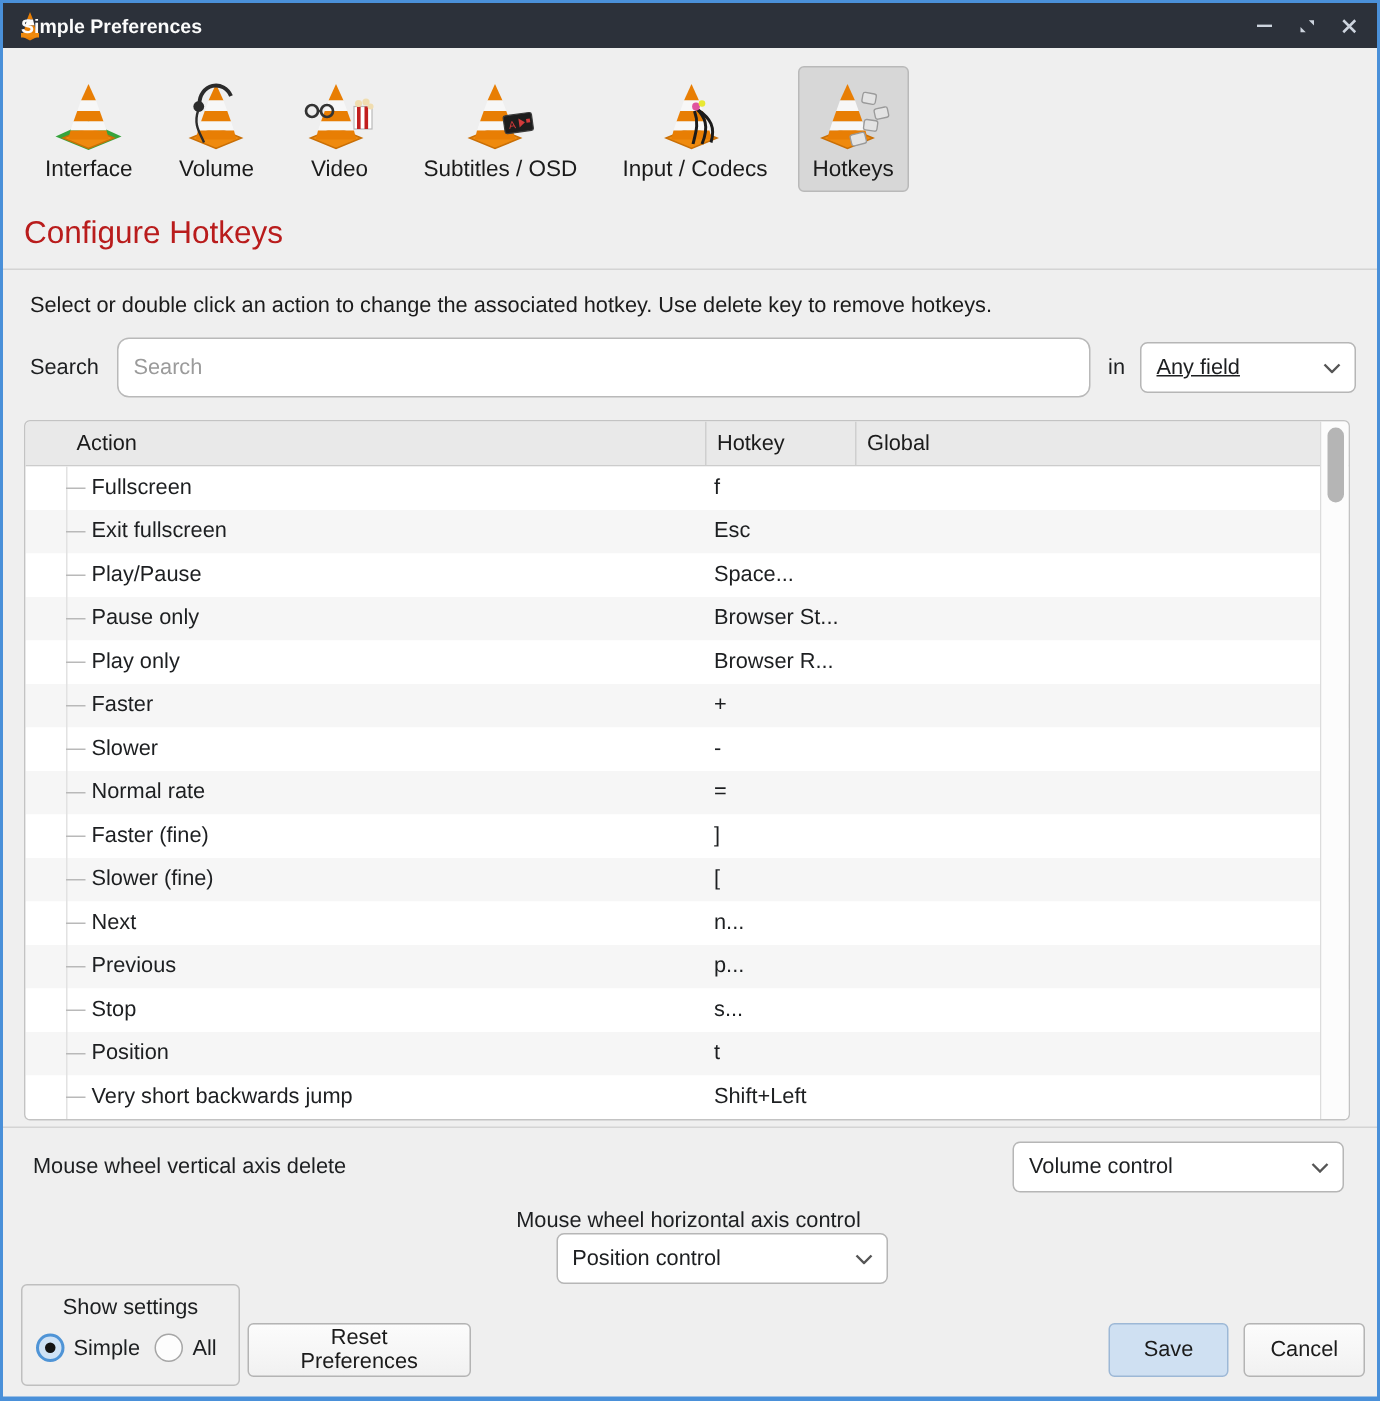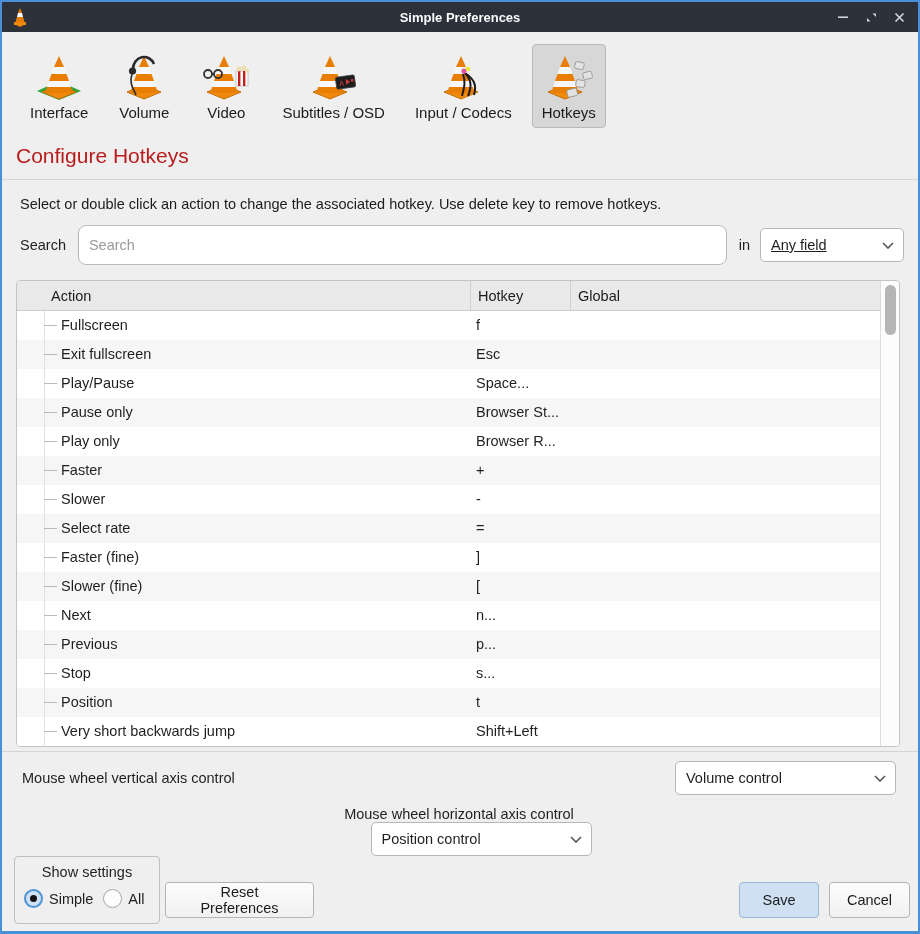--- a/index.html
+++ b/index.html
@@ -5,21 +5,21 @@
   * { margin:0; padding:0; box-sizing:border-box; }
   html,body { width:920px; height:934px; }
   body { font-family:"Liberation Sans", sans-serif; color:#1d1f21; }
 
   .window { width:920px; height:934px; background:#efefef;
             border:2px solid #4a90d9; border-bottom-width:3px; overflow:hidden; position:relative; }
 
   
   .titlebar { height:30px; background:#2c313a; display:flex; align-items:center; position:relative; }
   .tb-appicon { margin-left:10px; width:16px; height:22px; display:block; }
-  .tb-title { position:absolute; left:0; right:0; text-align:center; color:#fbfbfb;
+  .tb-title { position:absolute; left:12px; right:0; text-align:left; color:#fbfbfb;
               font-size:13px; font-weight:bold; pointer-events:none; }
   .tb-controls { position:absolute; right:8px; top:0; height:30px; display:flex; align-items:center; gap:6px; }
   .tb-btn { width:22px; height:22px; display:flex; align-items:center; justify-content:center; cursor:default; }
 
   
   .toolbar { display:flex; align-items:flex-end; gap:10px; padding:12px 0 6px 18px; }
   .tool-item { display:flex; flex-direction:column; align-items:center; gap:4px;
                padding:7px 9px 6px; border:1px solid transparent; border-radius:4px; }
   .tool-item.selected { background:#d7d7d7; border-color:#b9b9b9; }
   .tool-item .ticon { width:52px; height:48px; }
@@ -284,21 +284,21 @@
       <span class="c-global"></span>
     </div>
         <div class="row">
       <span class="dash"></span>
       <span class="c-action">Slower</span>
       <span class="c-hotkey">-</span>
       <span class="c-global"></span>
     </div>
         <div class="row alt">
       <span class="dash"></span>
-      <span class="c-action">Select rate</span>
+      <span class="c-action">Normal rate</span>
       <span class="c-hotkey">=</span>
       <span class="c-global"></span>
     </div>
         <div class="row">
       <span class="dash"></span>
       <span class="c-action">Faster (fine)</span>
       <span class="c-hotkey">]</span>
       <span class="c-global"></span>
     </div>
         <div class="row alt">
@@ -339,21 +339,21 @@
     </div>
       </div>
     <div class="vscroll">
       <div class="thumb"></div>
     </div>
   </div>
 
   <hr class="below-table-sep">
 
   <div class="wheel-row">
-    <span class="wheel-label">Mouse wheel vertical axis control</span>
+    <span class="wheel-label">Mouse wheel vertical axis delete</span>
     <div class="combo combo-wheel">
       <span>Volume control</span>
       <svg class="chev" width="12" height="7" viewBox="0 0 12 7">
           <use href="#chevdown"></use>
         </svg>
     </div>
   </div>
   <div class="wheel-row">
     <span class="wheel-label">Mouse wheel horizontal axis control</span>
     <div class="combo combo-wheel">

